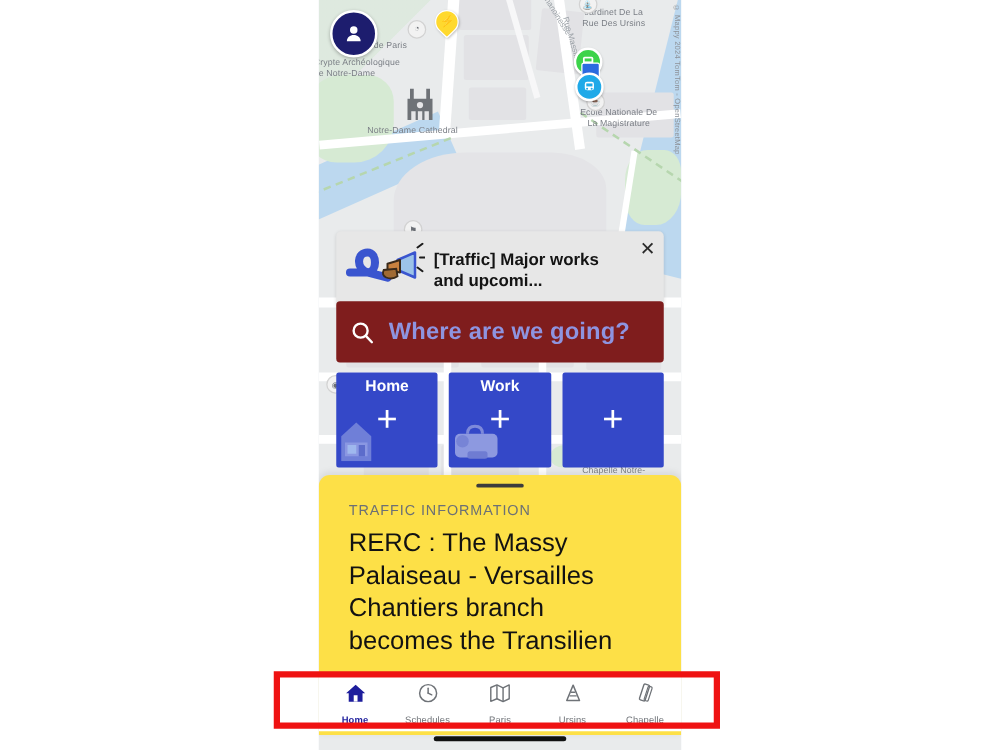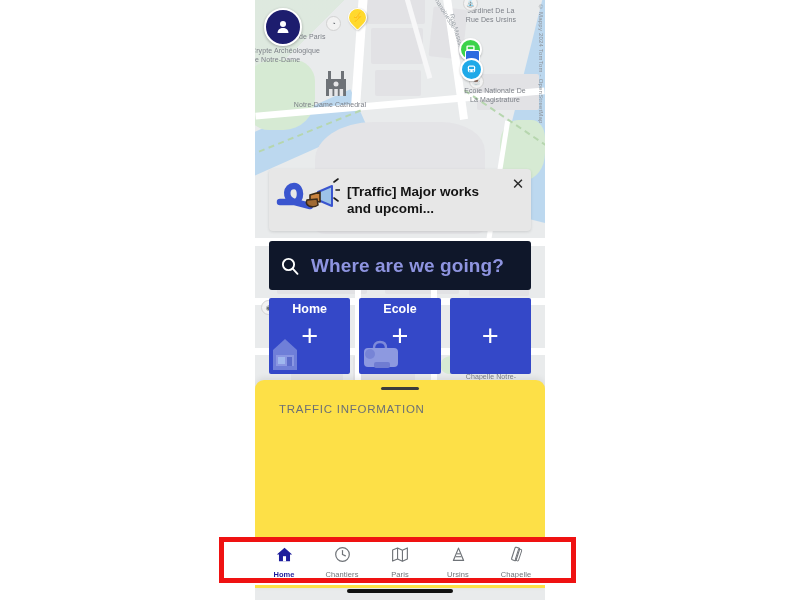--- a/index.html
+++ b/index.html
@@ -170,21 +170,21 @@
     background: #f2f2f2;
     border: 1px solid #d2d2d2;
     display: flex; align-items:center; justify-content:center;
     font-size: 7px; color: #6b6f75;
   }
 
   
   .banner {
     position: absolute;
     left: 14px;
-    top: 169px;
+    top: 185px;
     width: 262px;
     height: 62px;
     background: #e7e7e7;
     border-radius: 4px;
     display: flex;
     align-items: center;
     box-shadow: 0 1px 3px rgba(0,0,0,.12);
   }
   .banner-icon {
     width: 78px;
@@ -214,21 +214,21 @@
     line-height: 1;
   }
 
   
   .searchbar {
     position: absolute;
     left: 14px;
     top: 241px;
     width: 262px;
     height: 49px;
-    background: #0f172a;
+    background: #7f1d1d;
     border-radius: 3px;
     display: flex;
     align-items: center;
   }
   .searchbar .s-icon {
     width: 42px;
     flex: none;
     display: flex;
     align-items: center;
     justify-content: center;
@@ -517,41 +517,42 @@
             <path d="M2 14 L14 3 L26 14 L26 34 L2 34 Z" fill="#6f7fd8"></path>
             <rect x="5" y="19" width="18" height="11" fill="#8a97e2"></rect>
             <rect x="7" y="21" width="7" height="7" fill="#9fb8ee"></rect>
             <rect x="16" y="21" width="5" height="9" fill="#5c6ccb"></rect>
           </svg>
         </div>
         <div class="shortcut-plus">+</div>
       </div>
 
       <div class="shortcut">
-        <div class="shortcut-label">Ecole</div>
+        <div class="shortcut-label">Work</div>
         <div class="shortcut-art">
           <svg width="46" height="34" viewBox="0 0 46 34">
             <path d="M13 12 q0 -6 6 -6 q6 0 6 6" stroke="#7e8ada" stroke-width="2.4" fill="none"></path>
             <rect x="3" y="12" width="34" height="19" rx="4" fill="#8d99e0"></rect>
             <ellipse cx="9" cy="18" rx="5" ry="5" fill="#7784d6"></ellipse>
             <rect x="13" y="26" width="16" height="6" rx="2" fill="#6f7cd2"></rect>
           </svg>
         </div>
         <div class="shortcut-plus">+</div>
       </div>
 
       <div class="shortcut solo">
         <div class="shortcut-plus">+</div>
       </div>
 
     </div>
 
     <div class="sheet">
       <div class="sheet-handle"></div>
       <div class="sheet-eyebrow">TRAFFIC INFORMATION</div>
+      <div class="sheet-title">RERC : The Massy Palaiseau - Versailles Chantiers branch becomes the Transilien</div>
     </div>
 
     <div class="bottomnav">
 
       <div class="nav-item active">
         <span>
           <svg width="17" height="17" viewBox="0 0 20 20">
             <path d="M10 2 L19 10 L16.5 10 L16.5 18 L3.5 18 L3.5 10 L1 10 Z" fill="#1d1d9c"></path>
             <rect x="8.2" y="12" width="3.6" height="6" fill="#ffffff"></rect>
           </svg>
@@ -560,21 +561,21 @@
       </div>
 
       <div class="nav-item">
         <span>
           <svg width="17" height="17" viewBox="0 0 20 20">
             <circle cx="10" cy="10" r="8" stroke="#6f7378" stroke-width="1.4" fill="none"></circle>
             <line x1="10" y1="10" x2="10" y2="5.4" stroke="#6f7378" stroke-width="1.4" stroke-linecap="round"></line>
             <line x1="10" y1="10" x2="13.4" y2="11.6" stroke="#6f7378" stroke-width="1.4" stroke-linecap="round"></line>
           </svg>
         </span>
-        <span class="nav-label">Chantiers</span>
+        <span class="nav-label">Schedules</span>
       </div>
 
       <div class="nav-item">
         <span>
           <svg width="18" height="17" viewBox="0 0 22 20">
             <path d="M2 4.5 L8 2 L14 4.8 L20 2 L20 15.5 L14 18.3 L8 15.5 L2 18 Z" stroke="#6f7378" stroke-width="1.4" fill="none" stroke-linejoin="round"></path>
             <line x1="8" y1="2" x2="8" y2="15.5" stroke="#6f7378" stroke-width="1.4"></line>
             <line x1="14" y1="4.8" x2="14" y2="18.3" stroke="#6f7378" stroke-width="1.4"></line>
           </svg>
         </span>

